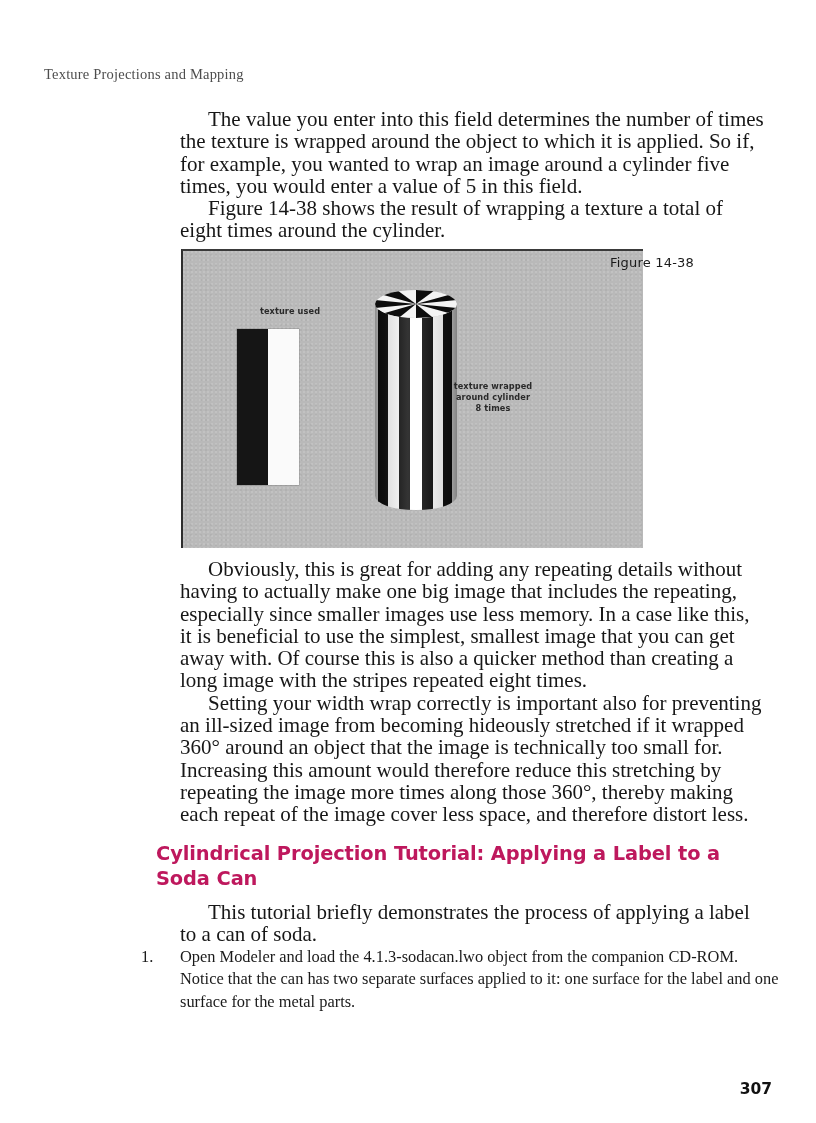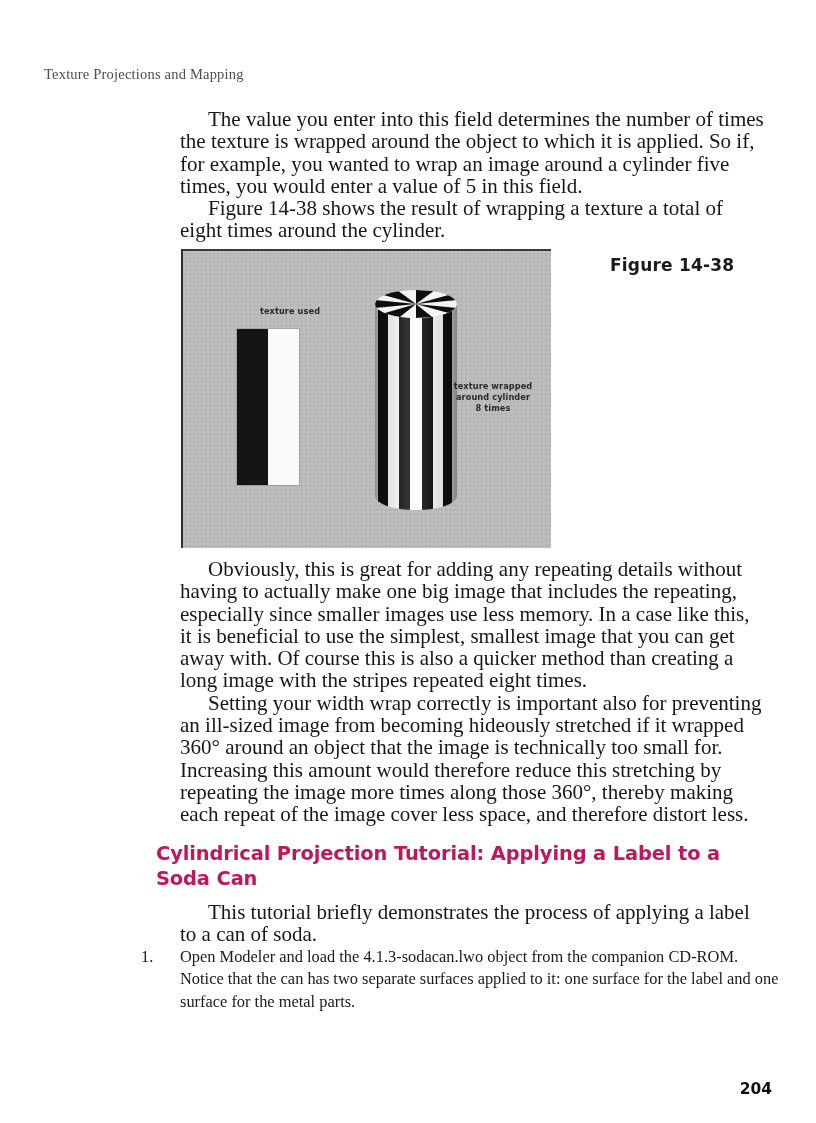--- a/index.html
+++ b/index.html
@@ -83,21 +83,21 @@
     text-indent: 28px;
     text-align: left;
     color: #171717;
   }
 
   
   .figure-block {
     position: absolute;
     left: 181px;
     top: 249px;
-    width: 370px;
+    width: 462px;
     height: 299px;
   }
   .figure-img {
     position: absolute;
     inset: 0;
     background: #b9b9b9;
     border-left: 2px solid #2e2e2e;
     border-top: 2px solid #3a3a3a;
     box-sizing: border-box;
     overflow: hidden;
@@ -185,22 +185,22 @@
     overflow: hidden;
     background: #cfcfcf;
   }
   .cyl-top svg { display: block; width: 82px; height: 28px; }
 
   .fig-caption {
     position: absolute;
     left: 610px;
     top: 255px;
     font-family: "DejaVu Sans", "Liberation Sans", sans-serif;
-    font-size: 17px;
-    font-weight: bold;
+    font-size: 13px;
+    font-weight: normal;
     color: #1a1a1a;
     letter-spacing: .2px;
     white-space: nowrap;
   }
 
   
   .section-heading {
     position: absolute;
     left: 156px;
     top: 841px;
@@ -306,15 +306,15 @@
     <p class="body">This tutorial briefly demonstrates the process of applying a label to a can of soda.</p>
   </div>
 
   <div class="numlist">
     <div class="numlist-item">
       <span class="numlist-num">1.</span>
       <span class="numlist-text">Open Modeler and load the 4.1.3-sodacan.lwo object from the companion CD-ROM. Notice that the can has two separate surfaces applied to it: one surface for the label and one surface for the metal parts.</span>
     </div>
   </div>
 
-  <div class="folio">204</div>
+  <div class="folio">307</div>
 
 </div>
 
 </body></html>

